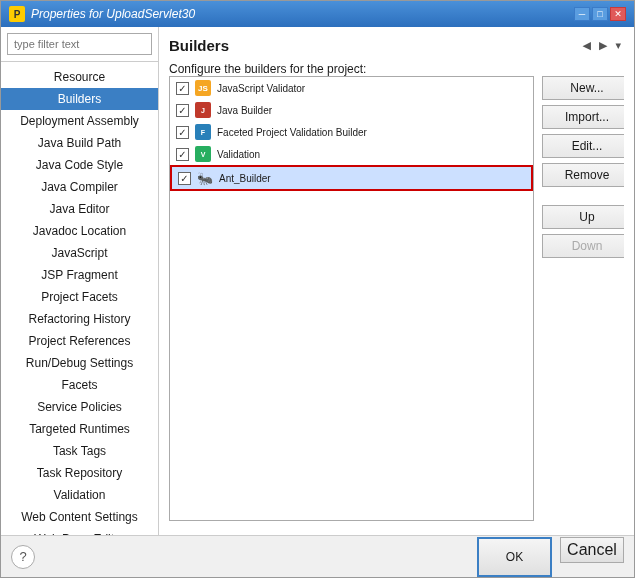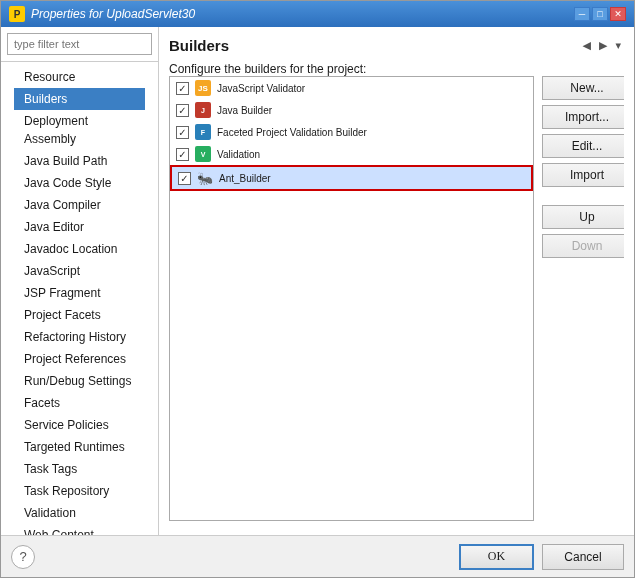--- a/index.html
+++ b/index.html
@@ -92,21 +92,22 @@
       height: 22px;
       border: 1px solid #aaa;
       padding: 2px 6px;
       font-size: 11px;
       color: #aaa;
       outline: none;
     }
     .sidebar-list {
       flex: 1;
       overflow-y: auto;
-      padding: 4px 13px;
+      padding: 4px 0;
+      text-align: center;
     }
     .sidebar-item {
       padding: 2px 10px;
       cursor: pointer;
       color: #1a1a1a;
       font-size: 12px;
       line-height: 18px;
     }
     .sidebar-item.selected {
       background: #3b7fc4;
@@ -305,34 +306,33 @@
       align-items: center;
       justify-content: center;
       color: #555;
     }
     .ok-cancel {
       display: flex;
       gap: 8px;
     }
     .ok-btn {
       width: 75px;
-      height: 26px;
+      height: 40px;
       background: linear-gradient(to bottom, #f5f5f5, #e0e0e0);
       border: 2px solid #3b7fc4;
       font-size: 12px;
       cursor: pointer;
       color: #1a1a1a;
-      font-family: Liberation Serif, serif;
     }
     .cancel-btn {
-      width: 82px;
+      width: 64px;
       height: 26px;
       background: linear-gradient(to bottom, #f5f5f5, #e0e0e0);
       border: 1px solid #aaa;
-      font-size: 12px;
+      font-size: 16px;
       cursor: pointer;
       color: #1a1a1a;
     }
   </style>
 </head>
 <body>
 
 <div class="window">
 
   <div class="title-bar">
@@ -429,21 +429,21 @@
                   <div class="ant-icon">🐜</div>
                 </div>
                 <span class="builder-label">Ant_Builder</span>
               </div>
             </div>
         </div>
         <div class="right-buttons">
           <button class="action-btn">New...</button>
           <button class="action-btn">Import...</button>
           <button class="action-btn">Edit...</button>
-          <button class="action-btn">Import</button>
+          <button class="action-btn">Remove</button>
           <div class="spacer"></div>
           <button class="action-btn">Up</button>
           <button class="action-btn disabled">Down</button>
         </div>
       </div>
     </div>
   </div>
 
   <div class="bottom-bar">
     <button class="help-btn">?</button>

